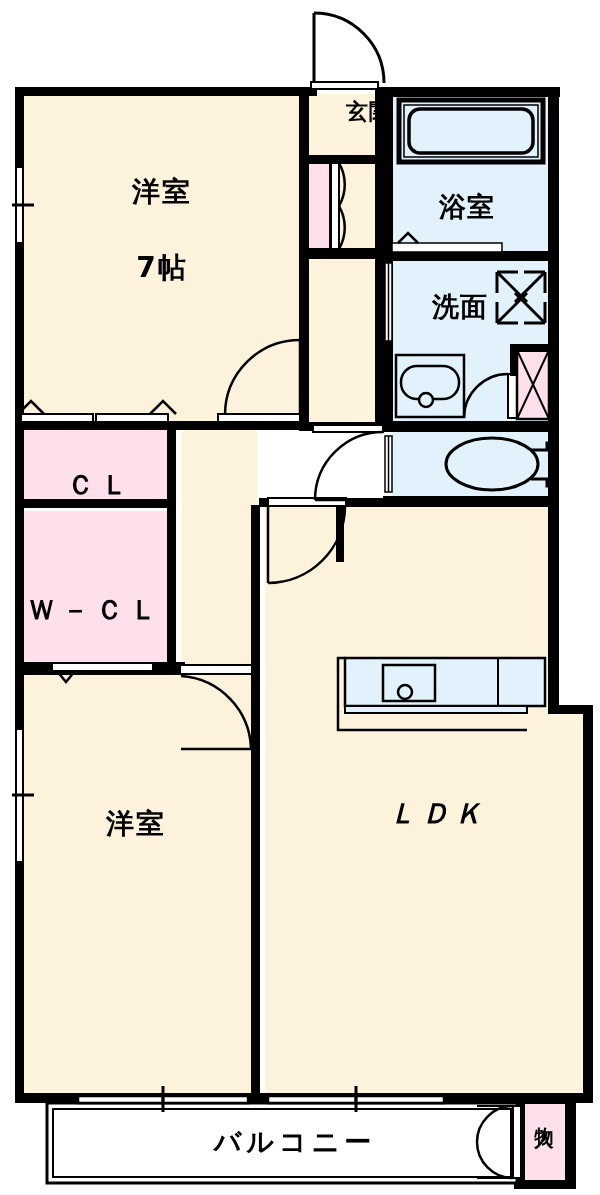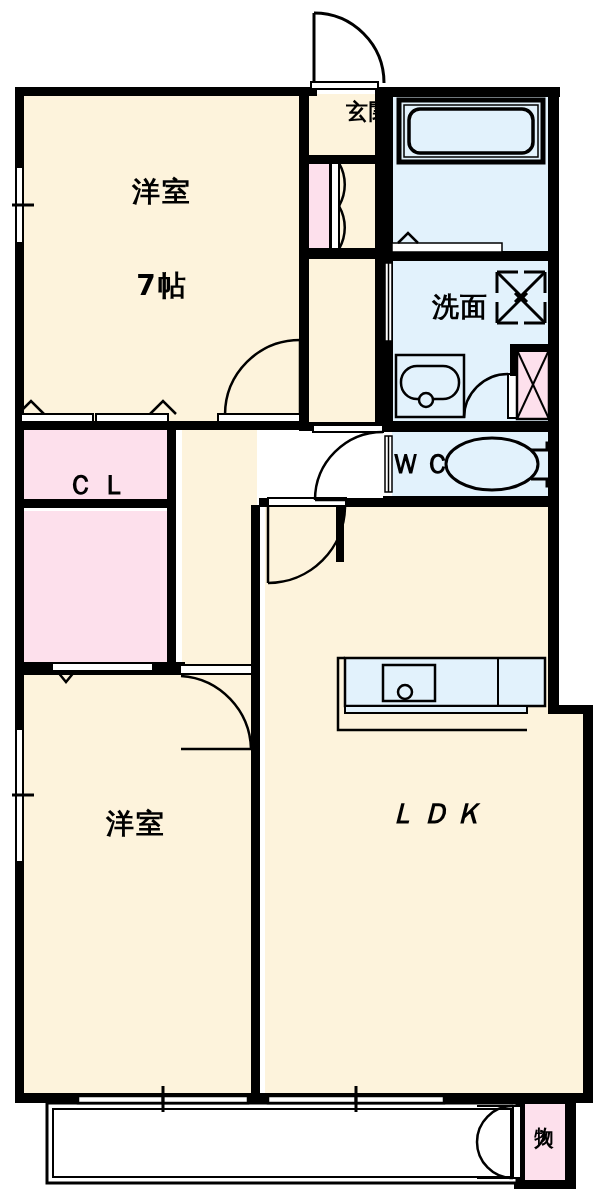--- a/index.html
+++ b/index.html
@@ -300,32 +300,34 @@
       <rect x="524" y="1103" width="42" height="78" fill="#fde0ec" stroke="#000" stroke-width="2"></rect>
       <rect x="513" y="1106" width="8" height="72" fill="#fff" stroke="#000" stroke-width="2"></rect>
       <path d="M513,1106 A36,36 0 0 0 477,1142" fill="none" stroke="#000" stroke-width="2.5"></path>
       <path d="M513,1178 A36,36 0 0 1 477,1142" fill="none" stroke="#000" stroke-width="2.5"></path>
       <line x1="477" y1="1106" x2="513" y2="1106" stroke="#000" stroke-width="2"></line>
       <line x1="477" y1="1178" x2="513" y2="1178" stroke="#000" stroke-width="2"></line>
     </g>
   </svg>
 
   <div class="lbl lbl-lg" style="left:92px;top:178px;width:140px;">洋室</div>
-  <div class="lbl lbl-lg" style="left:92px;top:272px;width:140px;text-align:center;">7帖</div>
+  <div class="lbl lbl-lg" style="left:92px;top:254px;width:140px;text-align:center;">7帖</div>
 
   <div class="lbl lbl-sm" style="left:310px;top:101px;width:70px;margin-left:24px;">玄関</div>
 
+  <div class="lbl lbl-md" style="left:402px;top:193px;width:130px;">浴室</div>
 
   <div class="lbl lbl-md" style="left:405px;top:293px;width:110px;">洗面</div>
 
-  <div class="lbl lbl-md spaced2" style="left:392px;top:450px;width:110px;text-align:left;">ＷＣ</div>
 
   <div class="lbl lbl-md spaced" style="left:36px;top:451px;width:130px;">ＣＬ</div>
 
+  <div class="lbl lbl-md spaced" style="left:18px;top:576px;width:156px;">Ｗ－ＣＬ</div>
 
   <div class="lbl lbl-lg" style="left:66px;top:810px;width:140px;">洋室</div>
 
   <div class="lbl lbl-lg spaced2" style="left:348px;top:800px;width:180px;font-style:italic;">ＬＤＫ</div>
 
+  <div class="lbl lbl-md spaced2" style="left:150px;top:1128px;width:290px;">バルコニー</div>
 
   <div class="lbl lbl-vert" style="left:535px;top:1112px;">物入</div>
 
 </div>
 
 </body></html>

